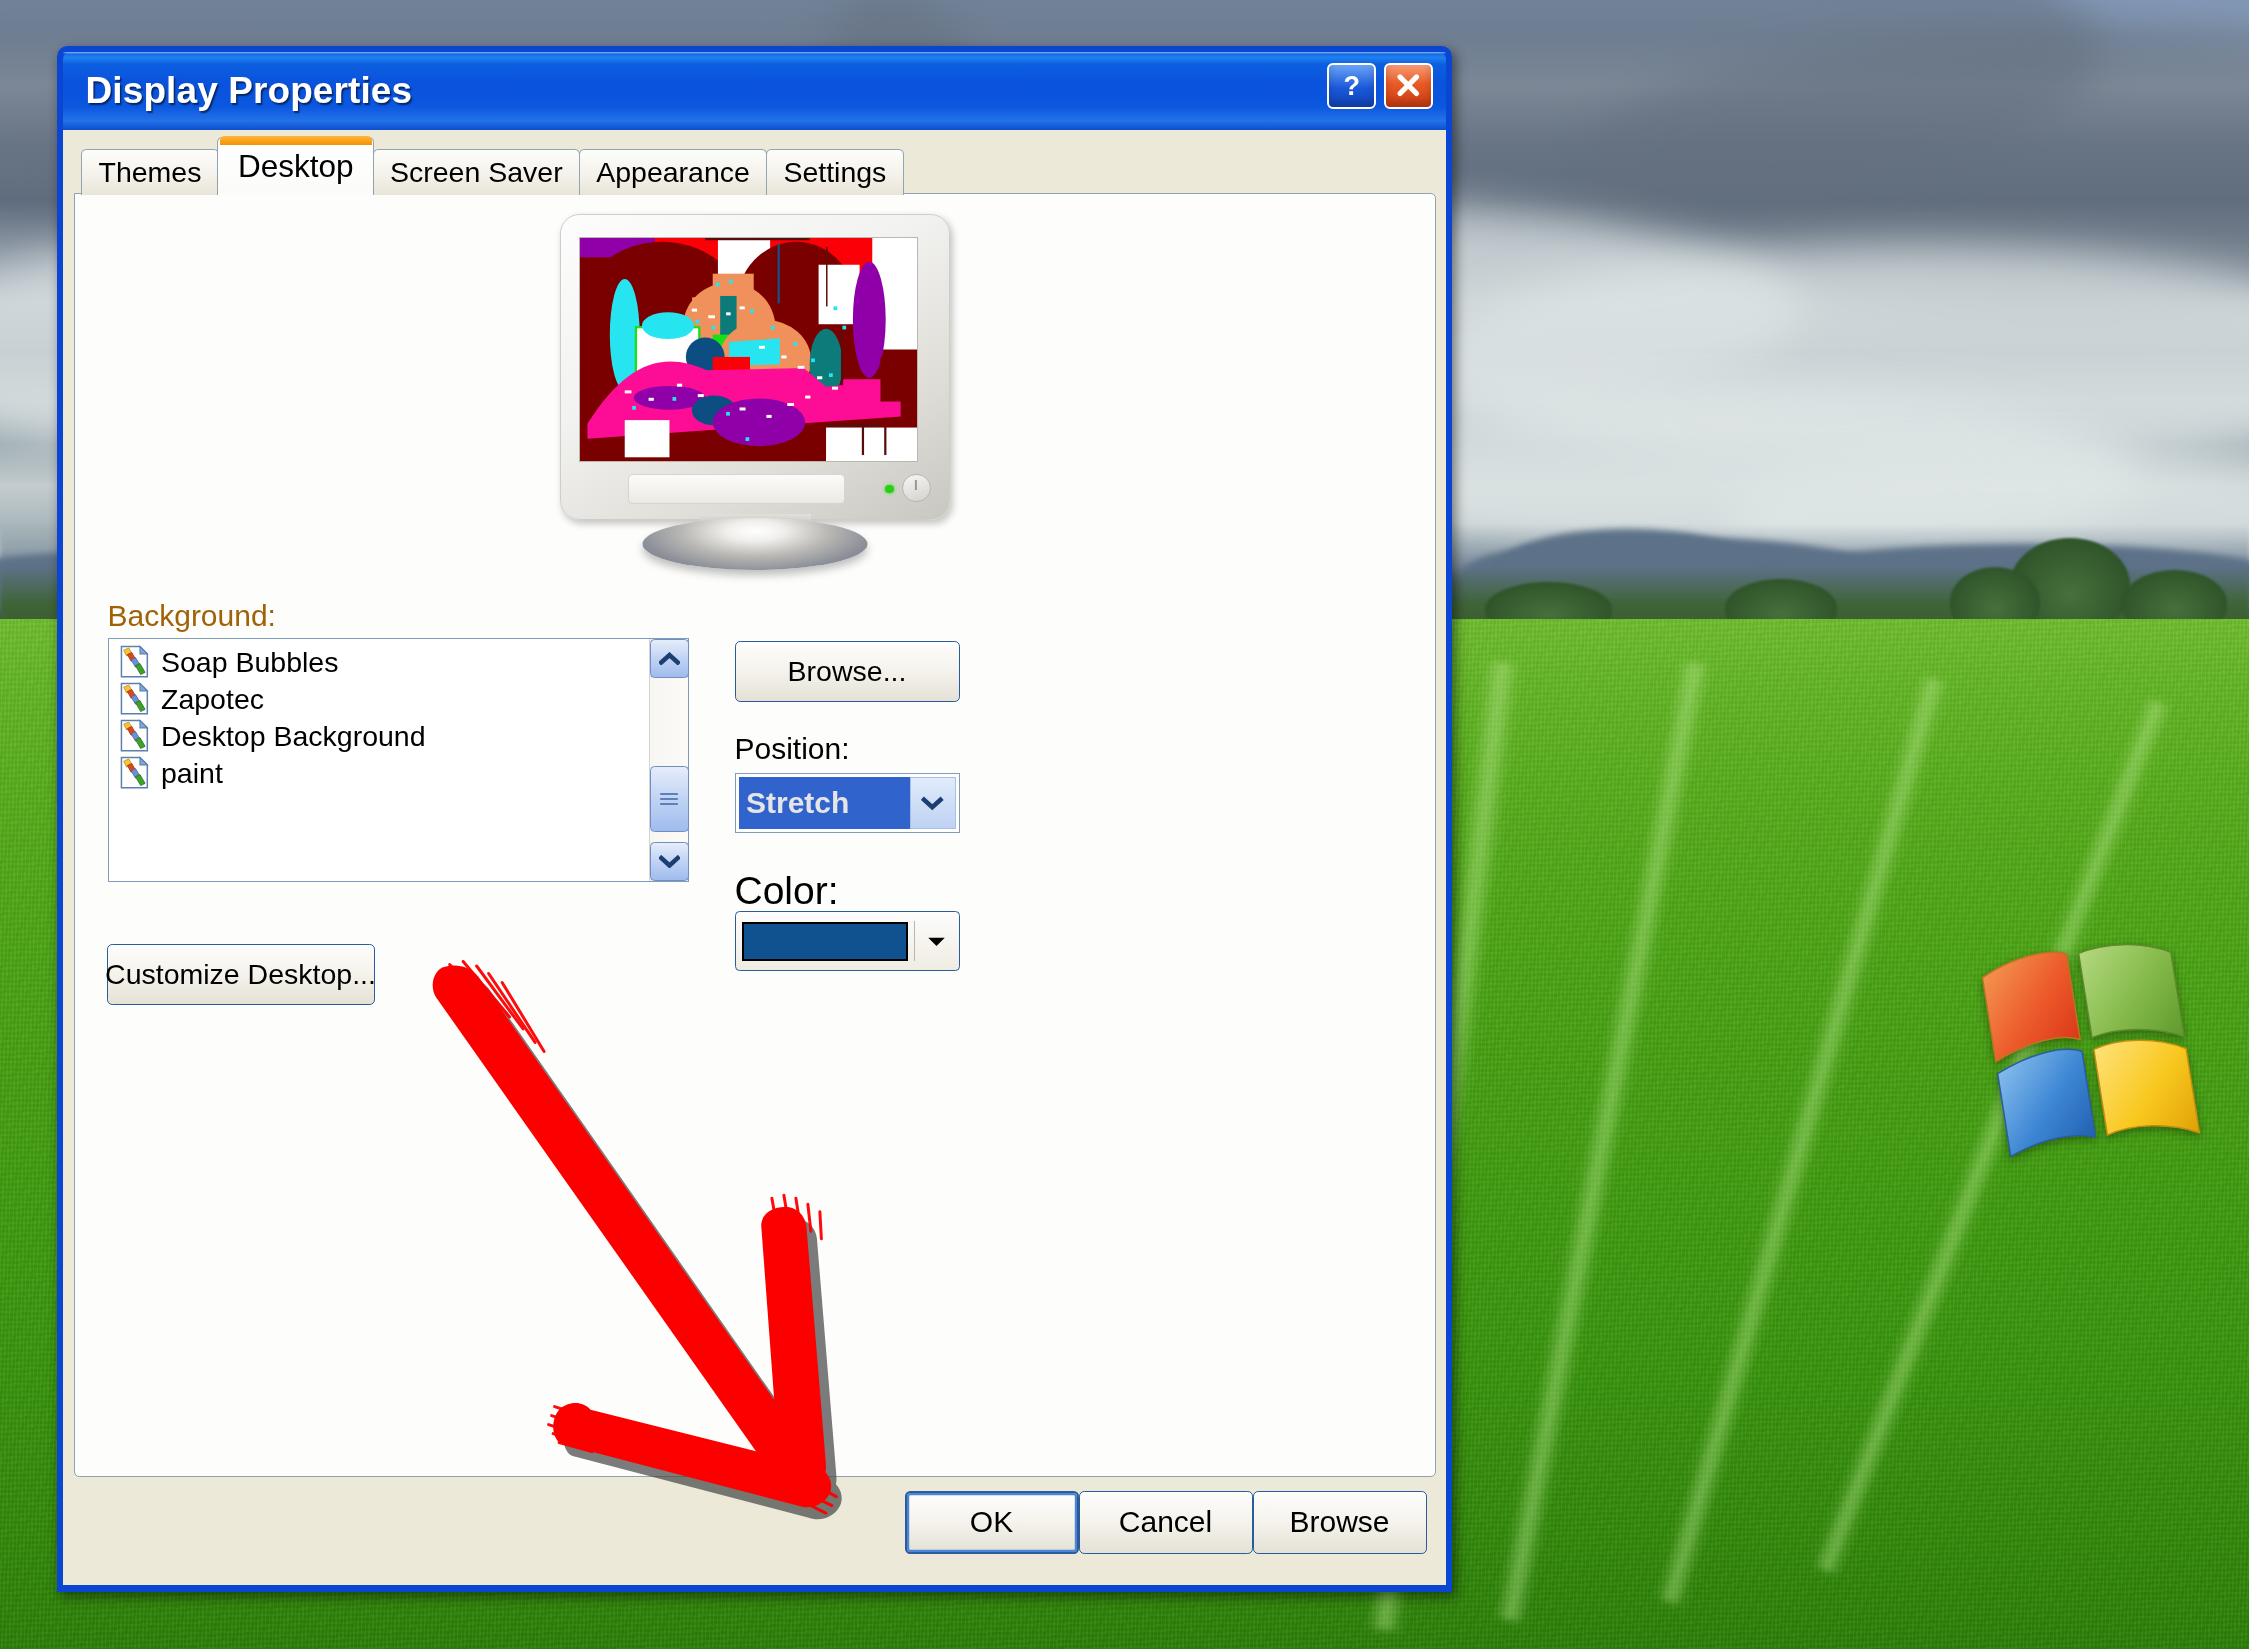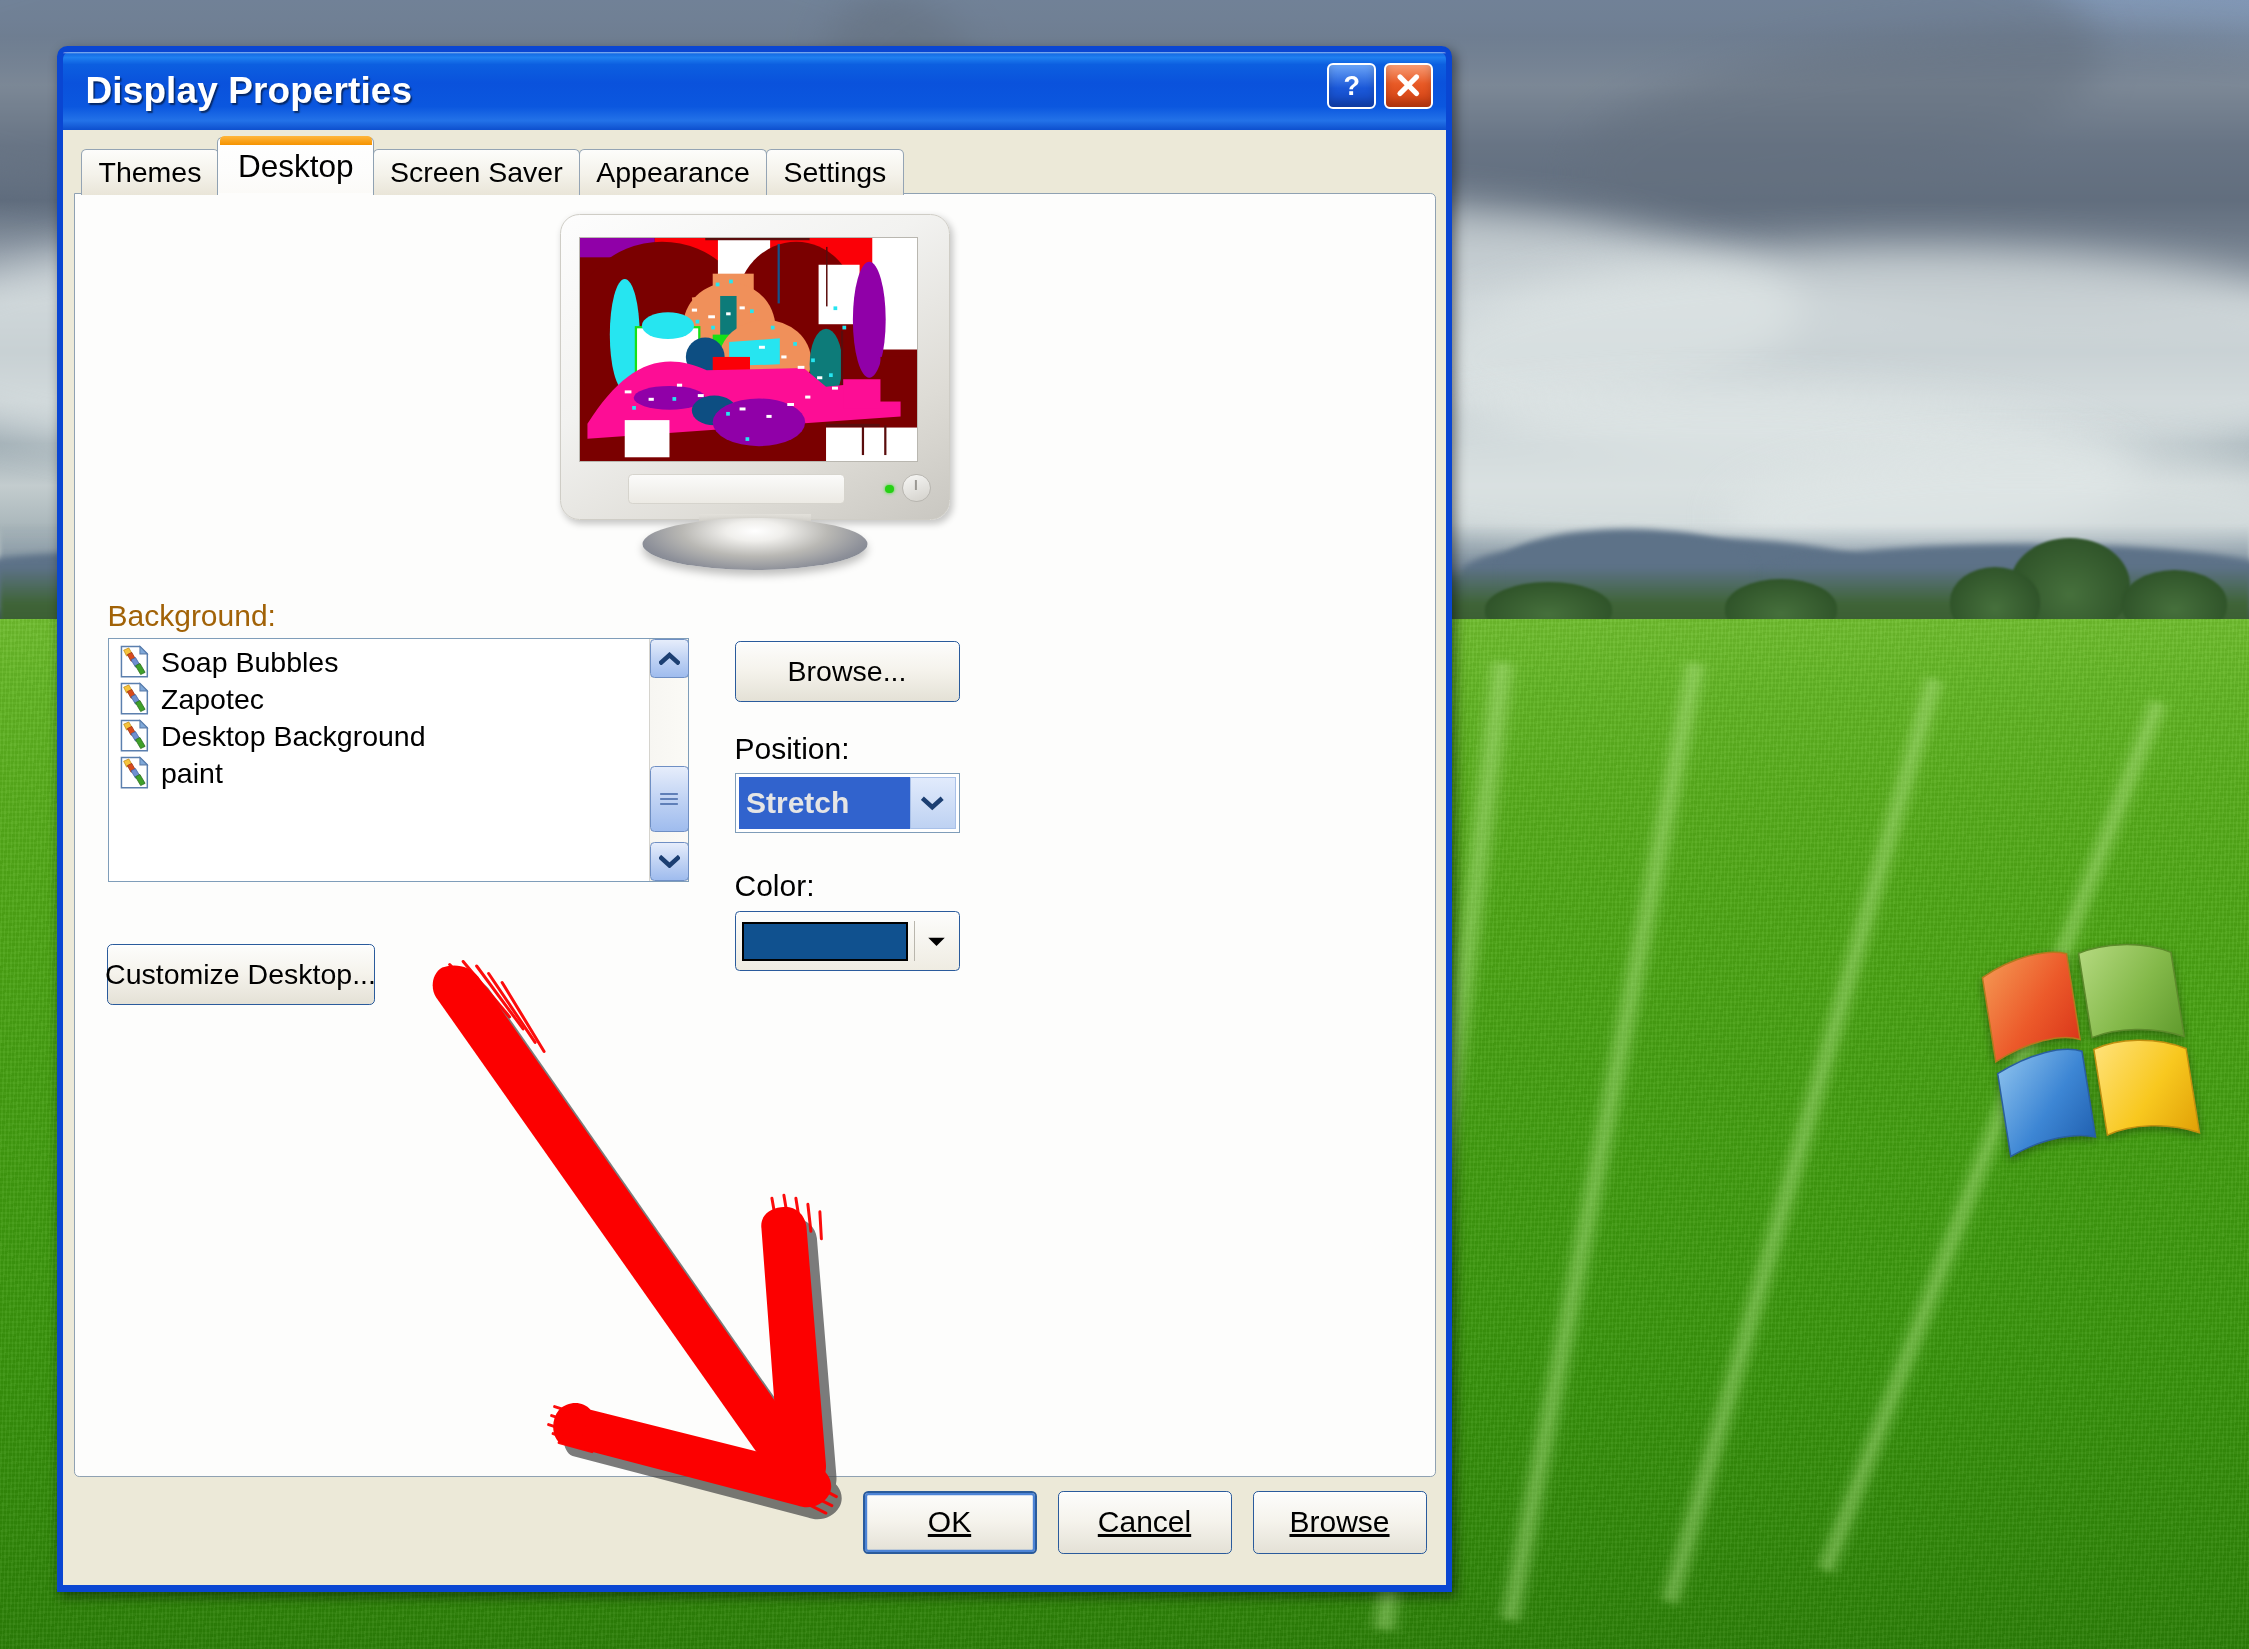--- a/index.html
+++ b/index.html
@@ -376,21 +376,21 @@
     padding-left: 7.5px;
     white-space: nowrap;
     font-weight: bold;
   }
   .combo-arrow {
     width: 46px; height: 100%;
     background: linear-gradient(180deg,#e1ebfc,#bed2f2);
     border: 0.7px solid #a8c0e8;
     display: flex; align-items: center; justify-content: center;
   }
-  .color-label { position: absolute; left: 660px; top: 675px; font-size: 30px; }
+  .color-label { position: absolute; left: 660px; top: 675px; font-size: 39px; }
   .color-combo {
     position: absolute; left: 660px; top: 717px;
     width: 225px; height: 60px;
     background: linear-gradient(180deg,#fdfdfc,#efece2);
     border: 1.5px solid #2a5b9c;
     border-radius: 4.5px;
     display: flex; align-items: center;
     padding: 4.5px 6px;
     cursor: pointer;
   }
@@ -406,22 +406,20 @@
     position: absolute; left: 32px; top: 750px;
     width: 268px; height: 61px;
   }
 
   
   .footer {
     position: absolute; left: 0; right: 0; bottom: 0;
     height: 126px;
     display: flex; align-items: center; justify-content: flex-end;
     padding-right: 19.5px;
-    gap: 21px;
-    text-decoration: underline;
   }
   .footer .btn { width: 174px; height: 63px; font-size: 30px; }
   .footer .btn.default {
     border: 2.2px solid #2a5b9c;
     box-shadow: 0 0 0 2.2px #4d84d6 inset, inset 0 1.5px 0 #fff;
   }
 
   
   .red-arrow {
     position: absolute;

